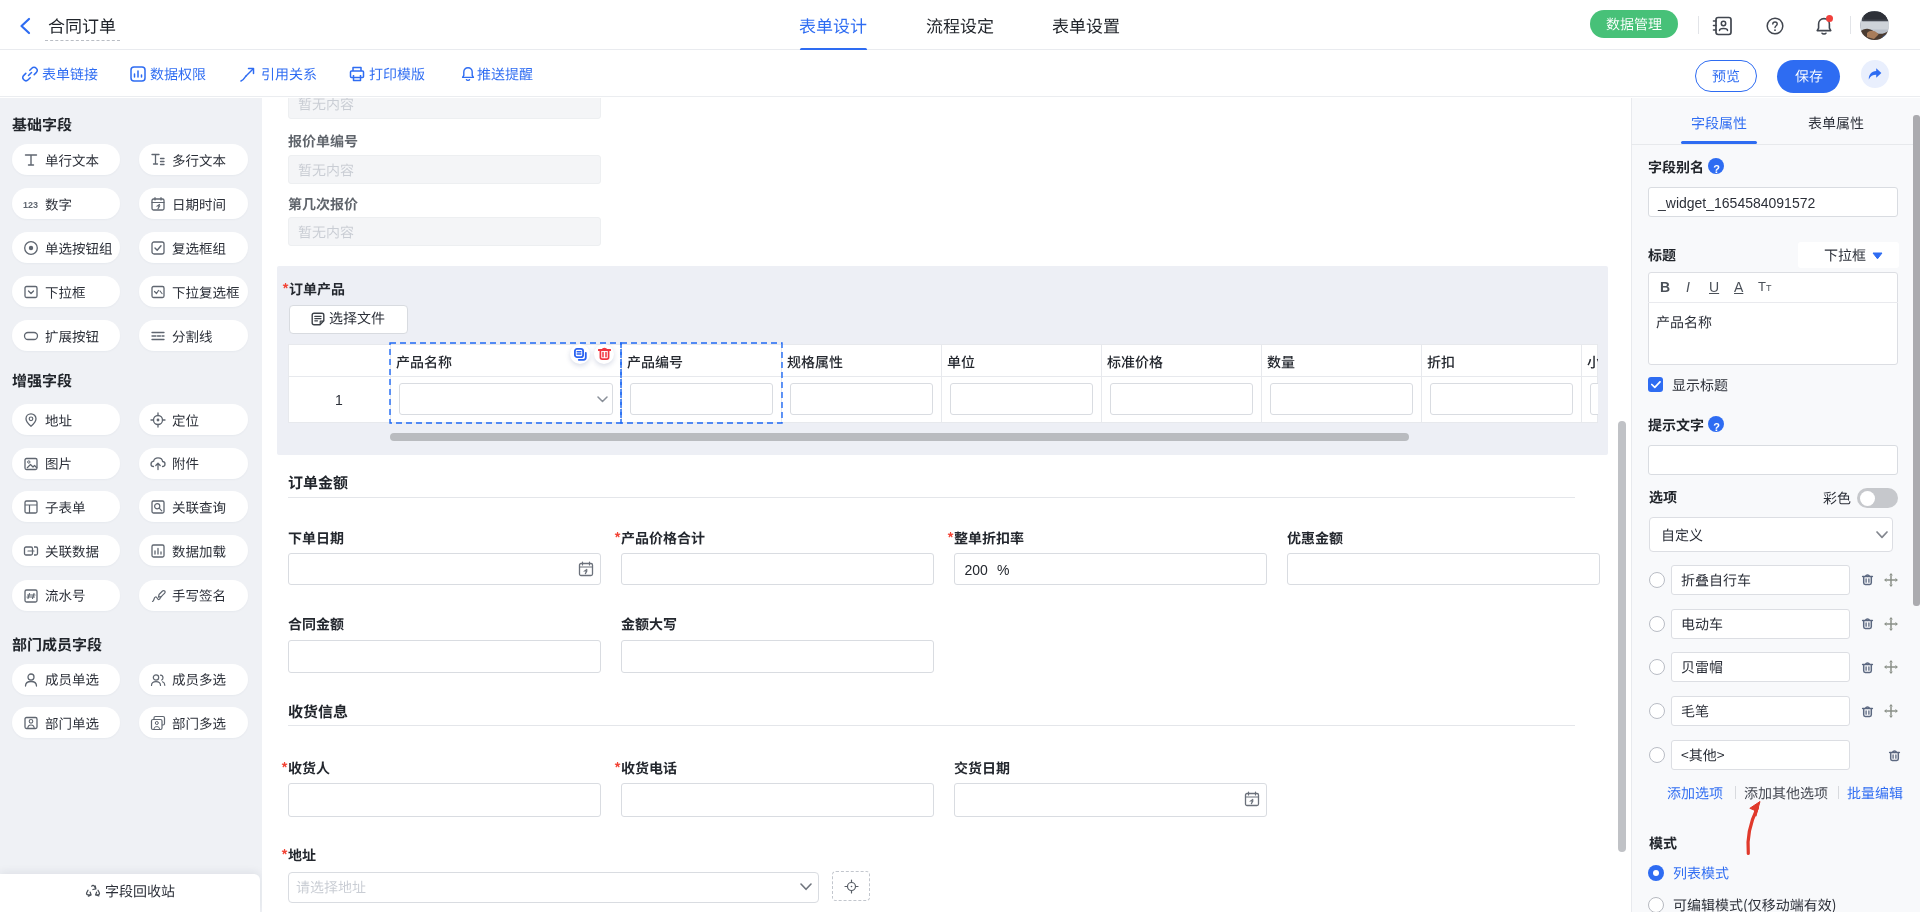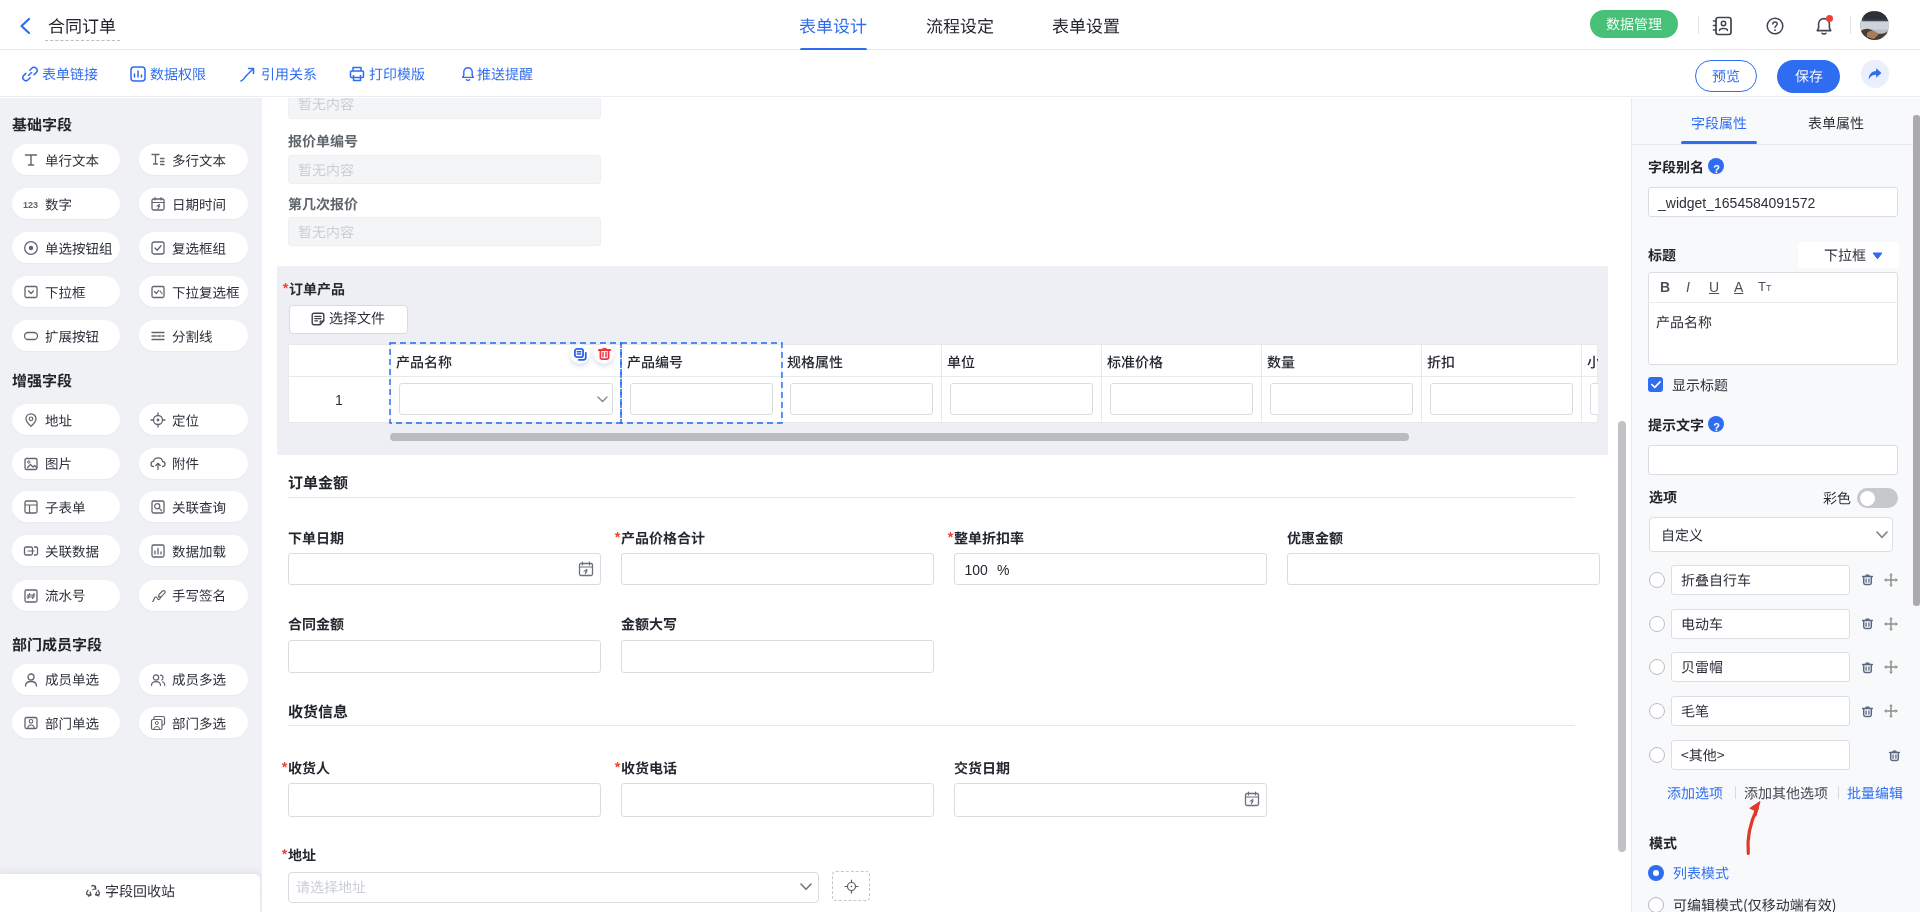--- a/index.html
+++ b/index.html
@@ -967,21 +967,21 @@
           <use href="#g145" x="1000"></use>
           <use href="#g132" x="2000"></use>
           <use href="#g133" x="3000"></use>
         </g>
       </svg>
 <div class="" style="left:1287px;top:552.5px;width:313px;height:32px;background:#fff;border:1px solid #d9dce1;border-radius:3px;"></div>
 <svg class="ic" style="left:578px;top:561px;" width="16" height="16" viewBox="0 0 16 16" fill="none">
         <rect x="1.5" y="2.5" width="13" height="12" rx="1.5" stroke="#6b717b" stroke-width="1.3"></rect>
         <path d="M1.5 6 H14.5 M4.5 1 L4.5 4 M11.5 1 L11.5 4 M8.8 8.5 L6.8 10 L8.8 10 L7.4 12.6" stroke="#6b717b" stroke-width="1.2" stroke-linecap="round" fill="none"></path>
       </svg>
-<div class="lt" style="left:964.5px;top:559px;font-size:14px;color:#23272e;font-weight:400;letter-spacing:0px;">100</div>
+<div class="lt" style="left:964.5px;top:559px;font-size:14px;color:#23272e;font-weight:400;letter-spacing:0px;">200</div>
 <div class="lt" style="left:997px;top:559px;font-size:14px;color:#23272e;font-weight:400;letter-spacing:0px;">%</div>
 <svg class="tx" style="left:288.0px;top:613.5px" width="57" height="20">
         <g transform="translate(0 15.32) scale(0.014000)" fill="#23272e">
           <use href="#g138" x="0"></use>
           <use href="#g146" x="1000"></use>
           <use href="#g132" x="2000"></use>
           <use href="#g133" x="3000"></use>
         </g>
       </svg>
 <svg class="tx" style="left:621.0px;top:613.5px" width="57" height="20">

